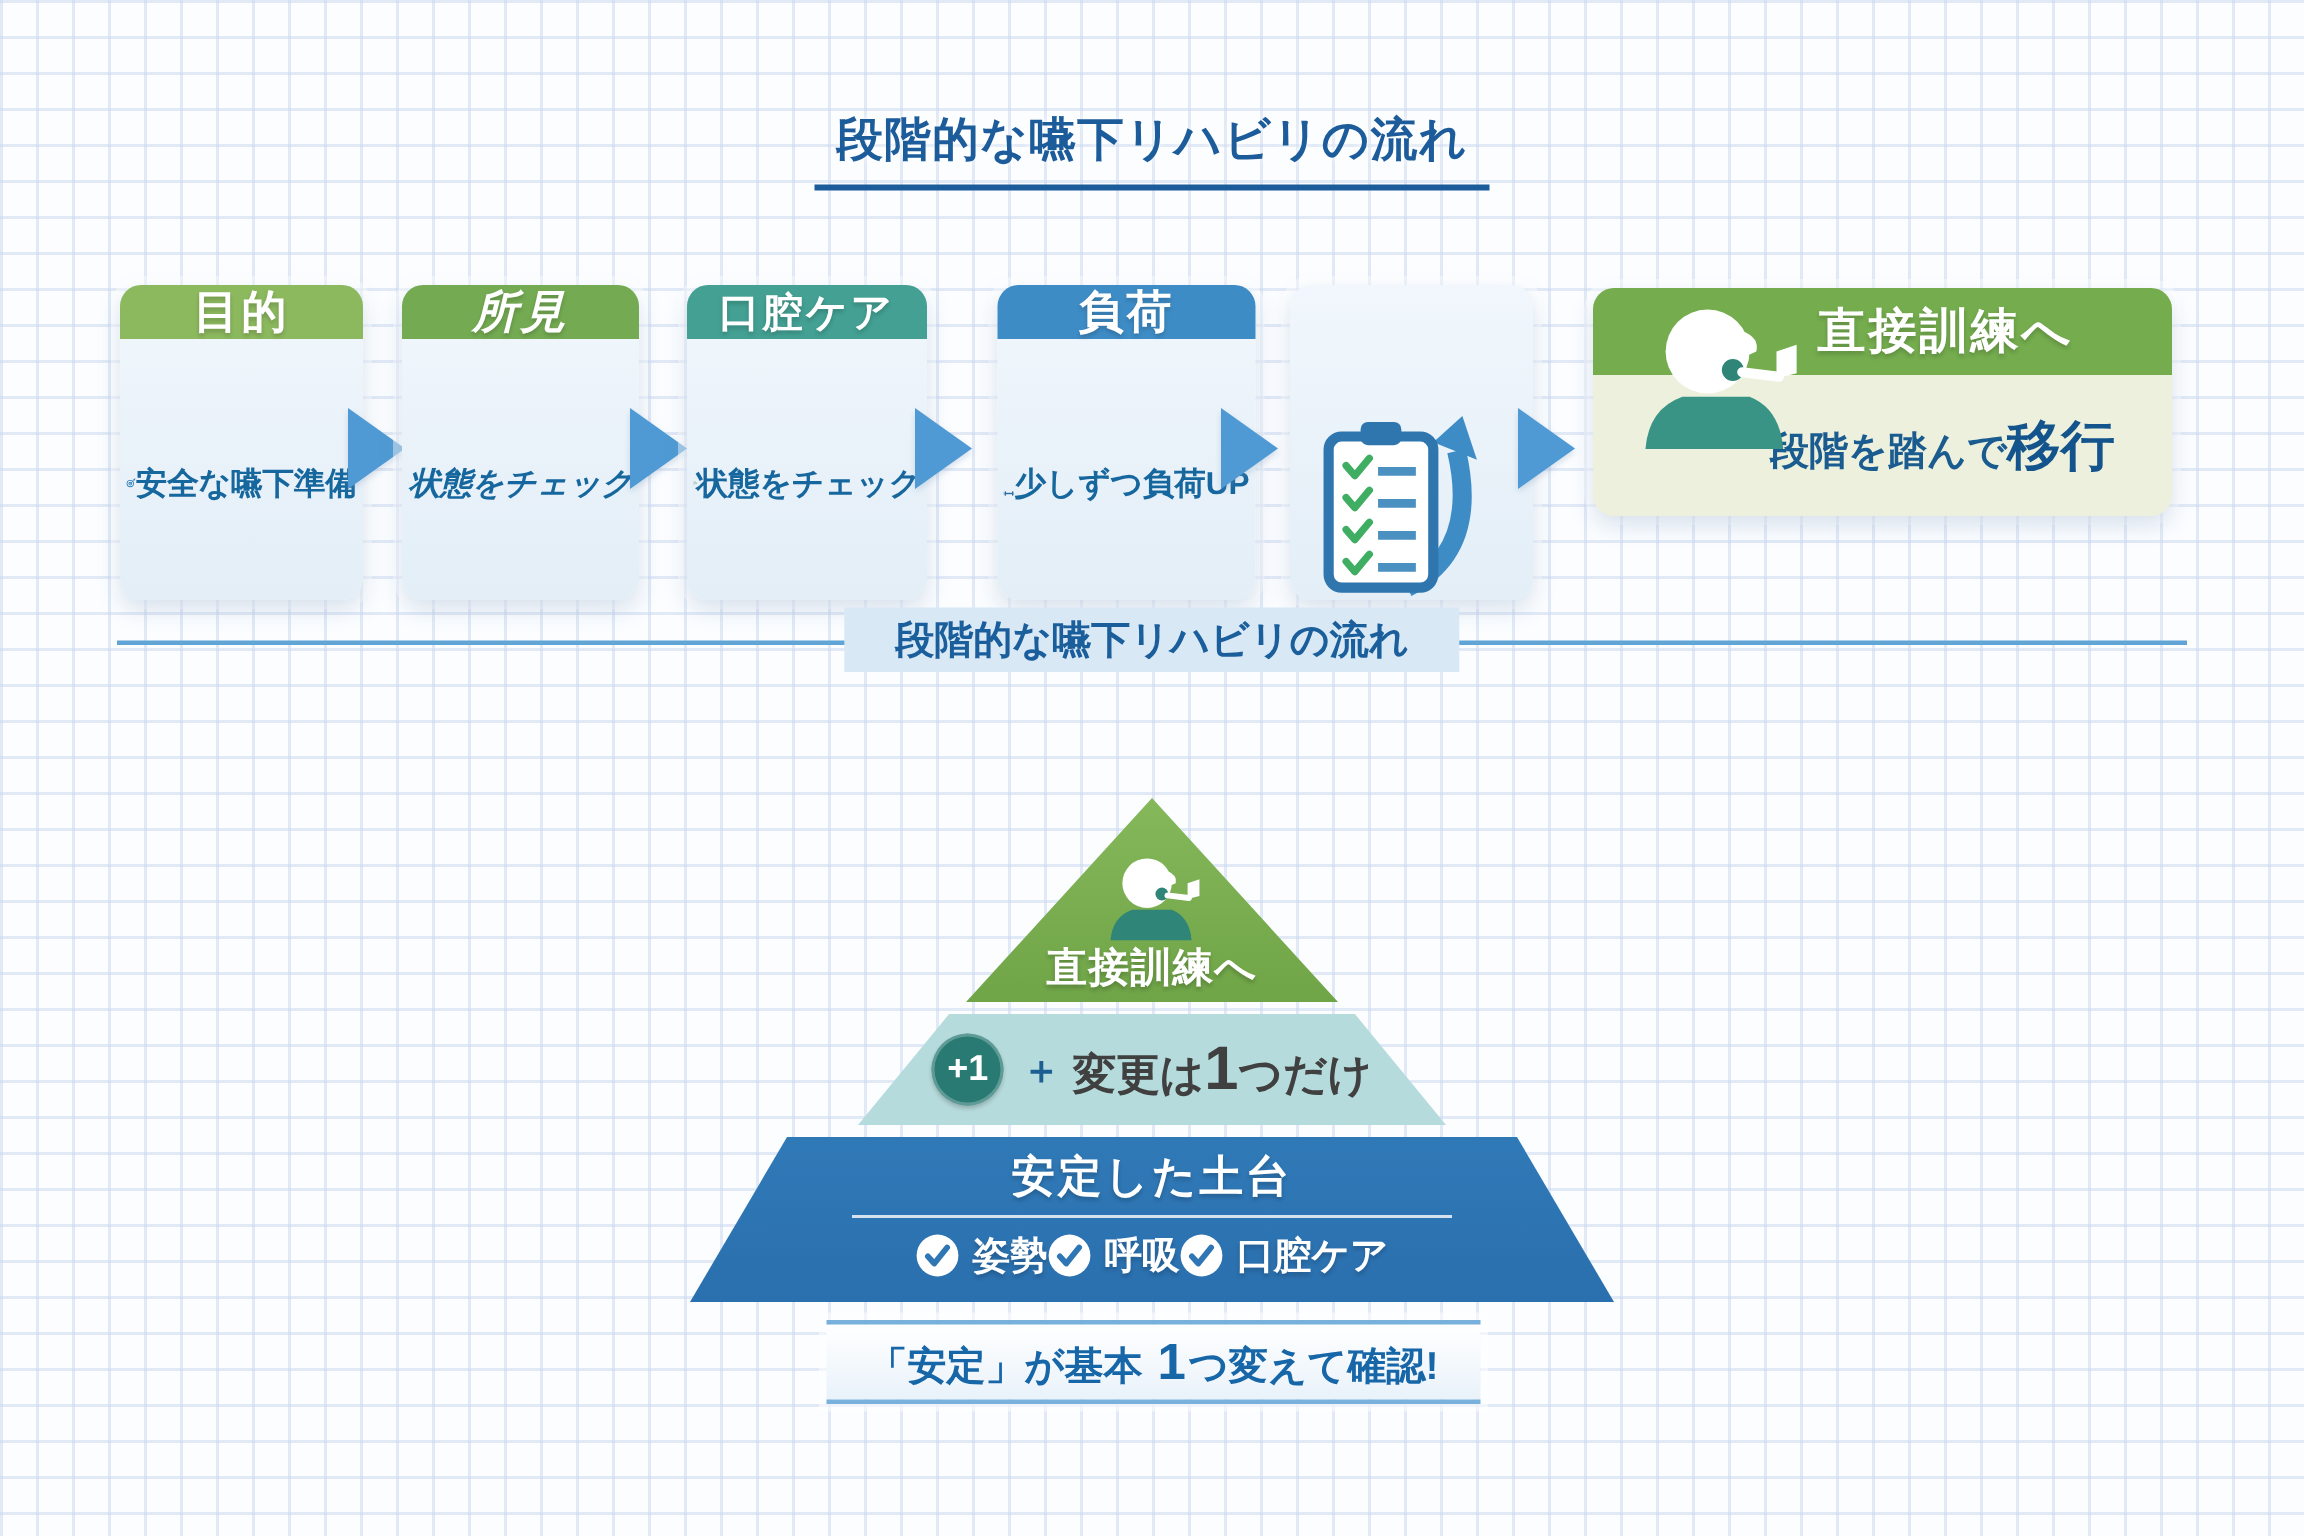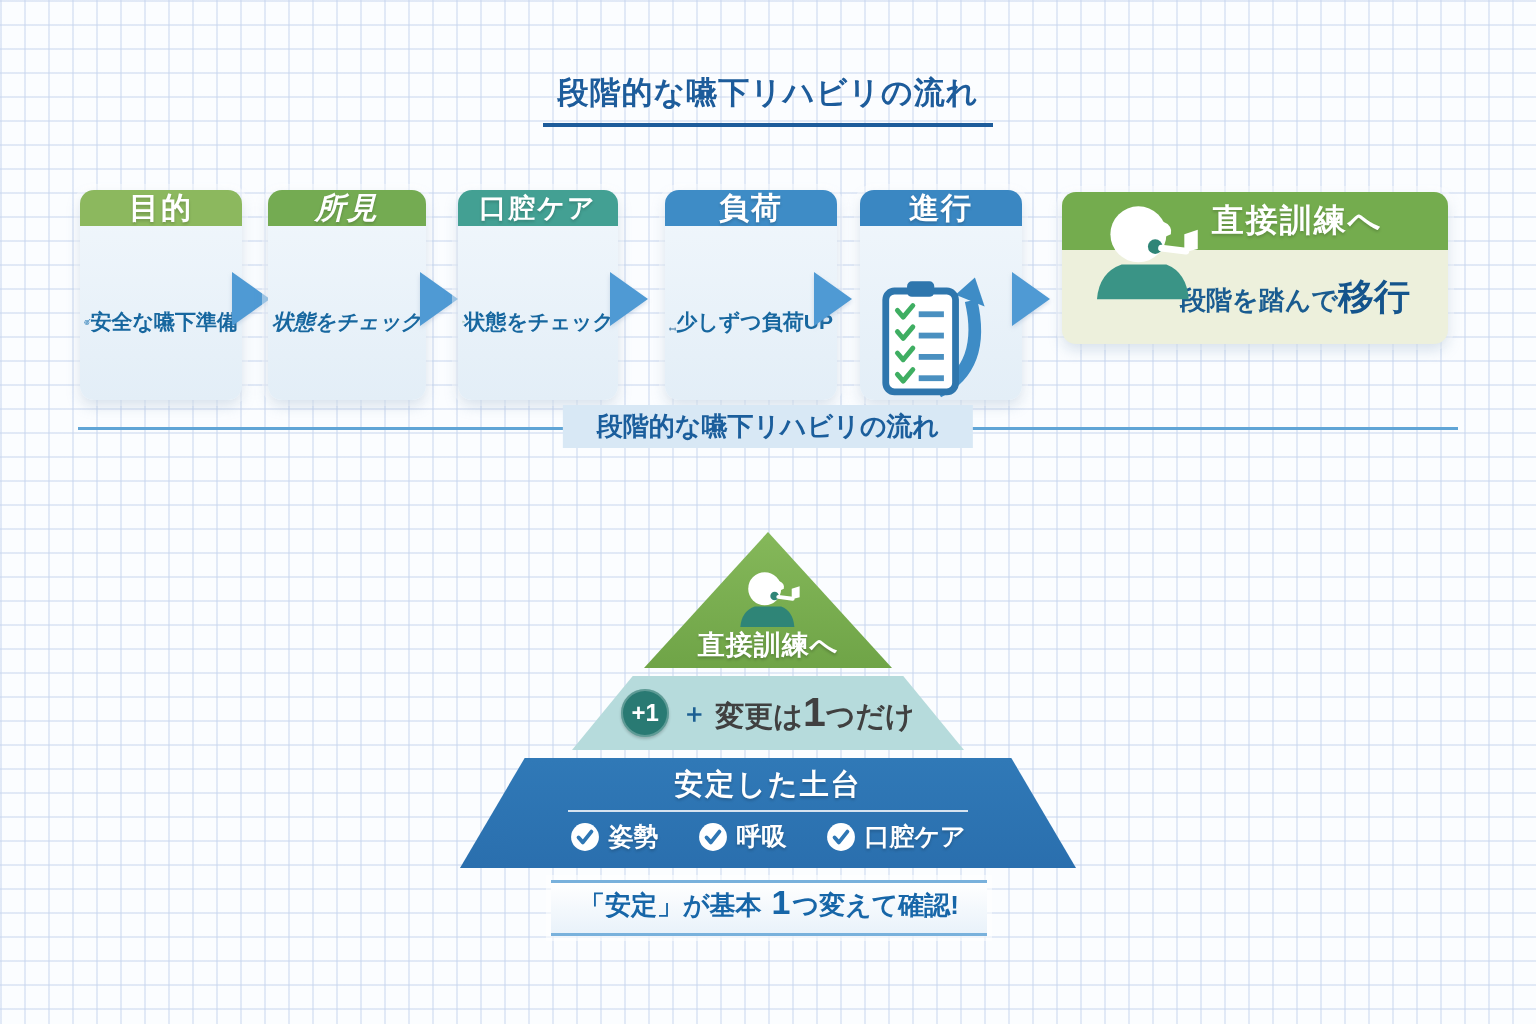--- a/index.html
+++ b/index.html
@@ -109,30 +109,30 @@
 
   .pyr-base{
     left:460px;top:758px;width:616px;height:110px;
     clip-path:polygon(10.5% 0,89.5% 0,100% 100%,0 100%);
     background:linear-gradient(180deg,#3079b7 0%,#2a6fae 100%);
     display:flex;flex-direction:column;align-items:center;justify-content:flex-start;
     padding-top:7px;box-sizing:border-box;
   }
   .base-title{font-size:29px;font-weight:bold;color:#fff;letter-spacing:2px;text-shadow:0 2px 3px rgba(0,0,0,.2);}
   .base-rule{width:400px;height:2px;background:rgba(255,255,255,.8);margin:5px 0 8px 0;}
-  .base-items{display:flex;gap:40px;align-items:flex-start;}
+  .base-items{display:flex;align-items:flex-start;}
   .base-item{display:flex;align-items:center;gap:8px;}
   .base-item .chk{width:30px;height:30px;}
   .base-item-label{font-size:25px;font-weight:bold;color:#fff;white-space:nowrap;text-shadow:0 2px 3px rgba(0,0,0,.2);}
 
   .footer-banner{
     position:absolute;left:551px;top:880px;width:436px;height:50px;
     background:linear-gradient(180deg,#ffffff 0%,#e9f2fa 100%);
     border-top:3px solid #79b1dc;border-bottom:3px solid #79b1dc;
-    display:flex;justify-content:center;
+    display:flex;align-items:center;justify-content:center;
     box-shadow:0 0 0 5px rgba(255,255,255,.55);
   }
   .footer-text{font-size:26px;font-weight:bold;color:#1766a8;white-space:nowrap;}
   .footer-text .big{font-size:34px;margin:0 2px 0 10px;}
 </style>
 </head>
 <body>
 
 <div id="canvas">
 
@@ -209,23 +209,20 @@
         <rect x="28" y="24" width="68" height="16" fill="#2b6d9f"></rect>
         <rect x="96" y="6" width="15" height="52" rx="5" fill="#2b6d9f"></rect>
         <rect x="115" y="21" width="9" height="22" rx="3" fill="#2b6d9f"></rect>
       </svg>
       <div class="caption">少しずつ負荷UP</div>
     </div>
   </div>
   <div class="arr a4"></div>
 
   <div class="card c5">
-    <div class="card-header">
-      <span>進行</span>
-    </div>
     <div class="card-body">
       <svg class="icn-prog" viewBox="0 0 130 160">
         <path d="M62 152 Q112 126 96 58" fill="none" stroke="#3e8cc6" stroke-width="13"></path>
         <path d="M80 52 L100 34 L110 64 Z" fill="#3e8cc6"></path>
         <rect x="8" y="48" width="72" height="104" rx="9" fill="#ffffff" stroke="#2e76ad" stroke-width="7"></rect>
         <rect x="30" y="38" width="28" height="16" rx="5" fill="#2e76ad"></rect>
         <path d="M20 68 l6 7 10-12" fill="none" stroke="#3fae62" stroke-width="5" stroke-linecap="round" stroke-linejoin="round"></path>
         <line x1="42" y1="72" x2="68" y2="72" stroke="#4a90c0" stroke-width="6"></line>
         <path d="M20 90 l6 7 10-12" fill="none" stroke="#3fae62" stroke-width="5" stroke-linecap="round" stroke-linejoin="round"></path>
         <line x1="42" y1="94" x2="68" y2="94" stroke="#4a90c0" stroke-width="6"></line>

